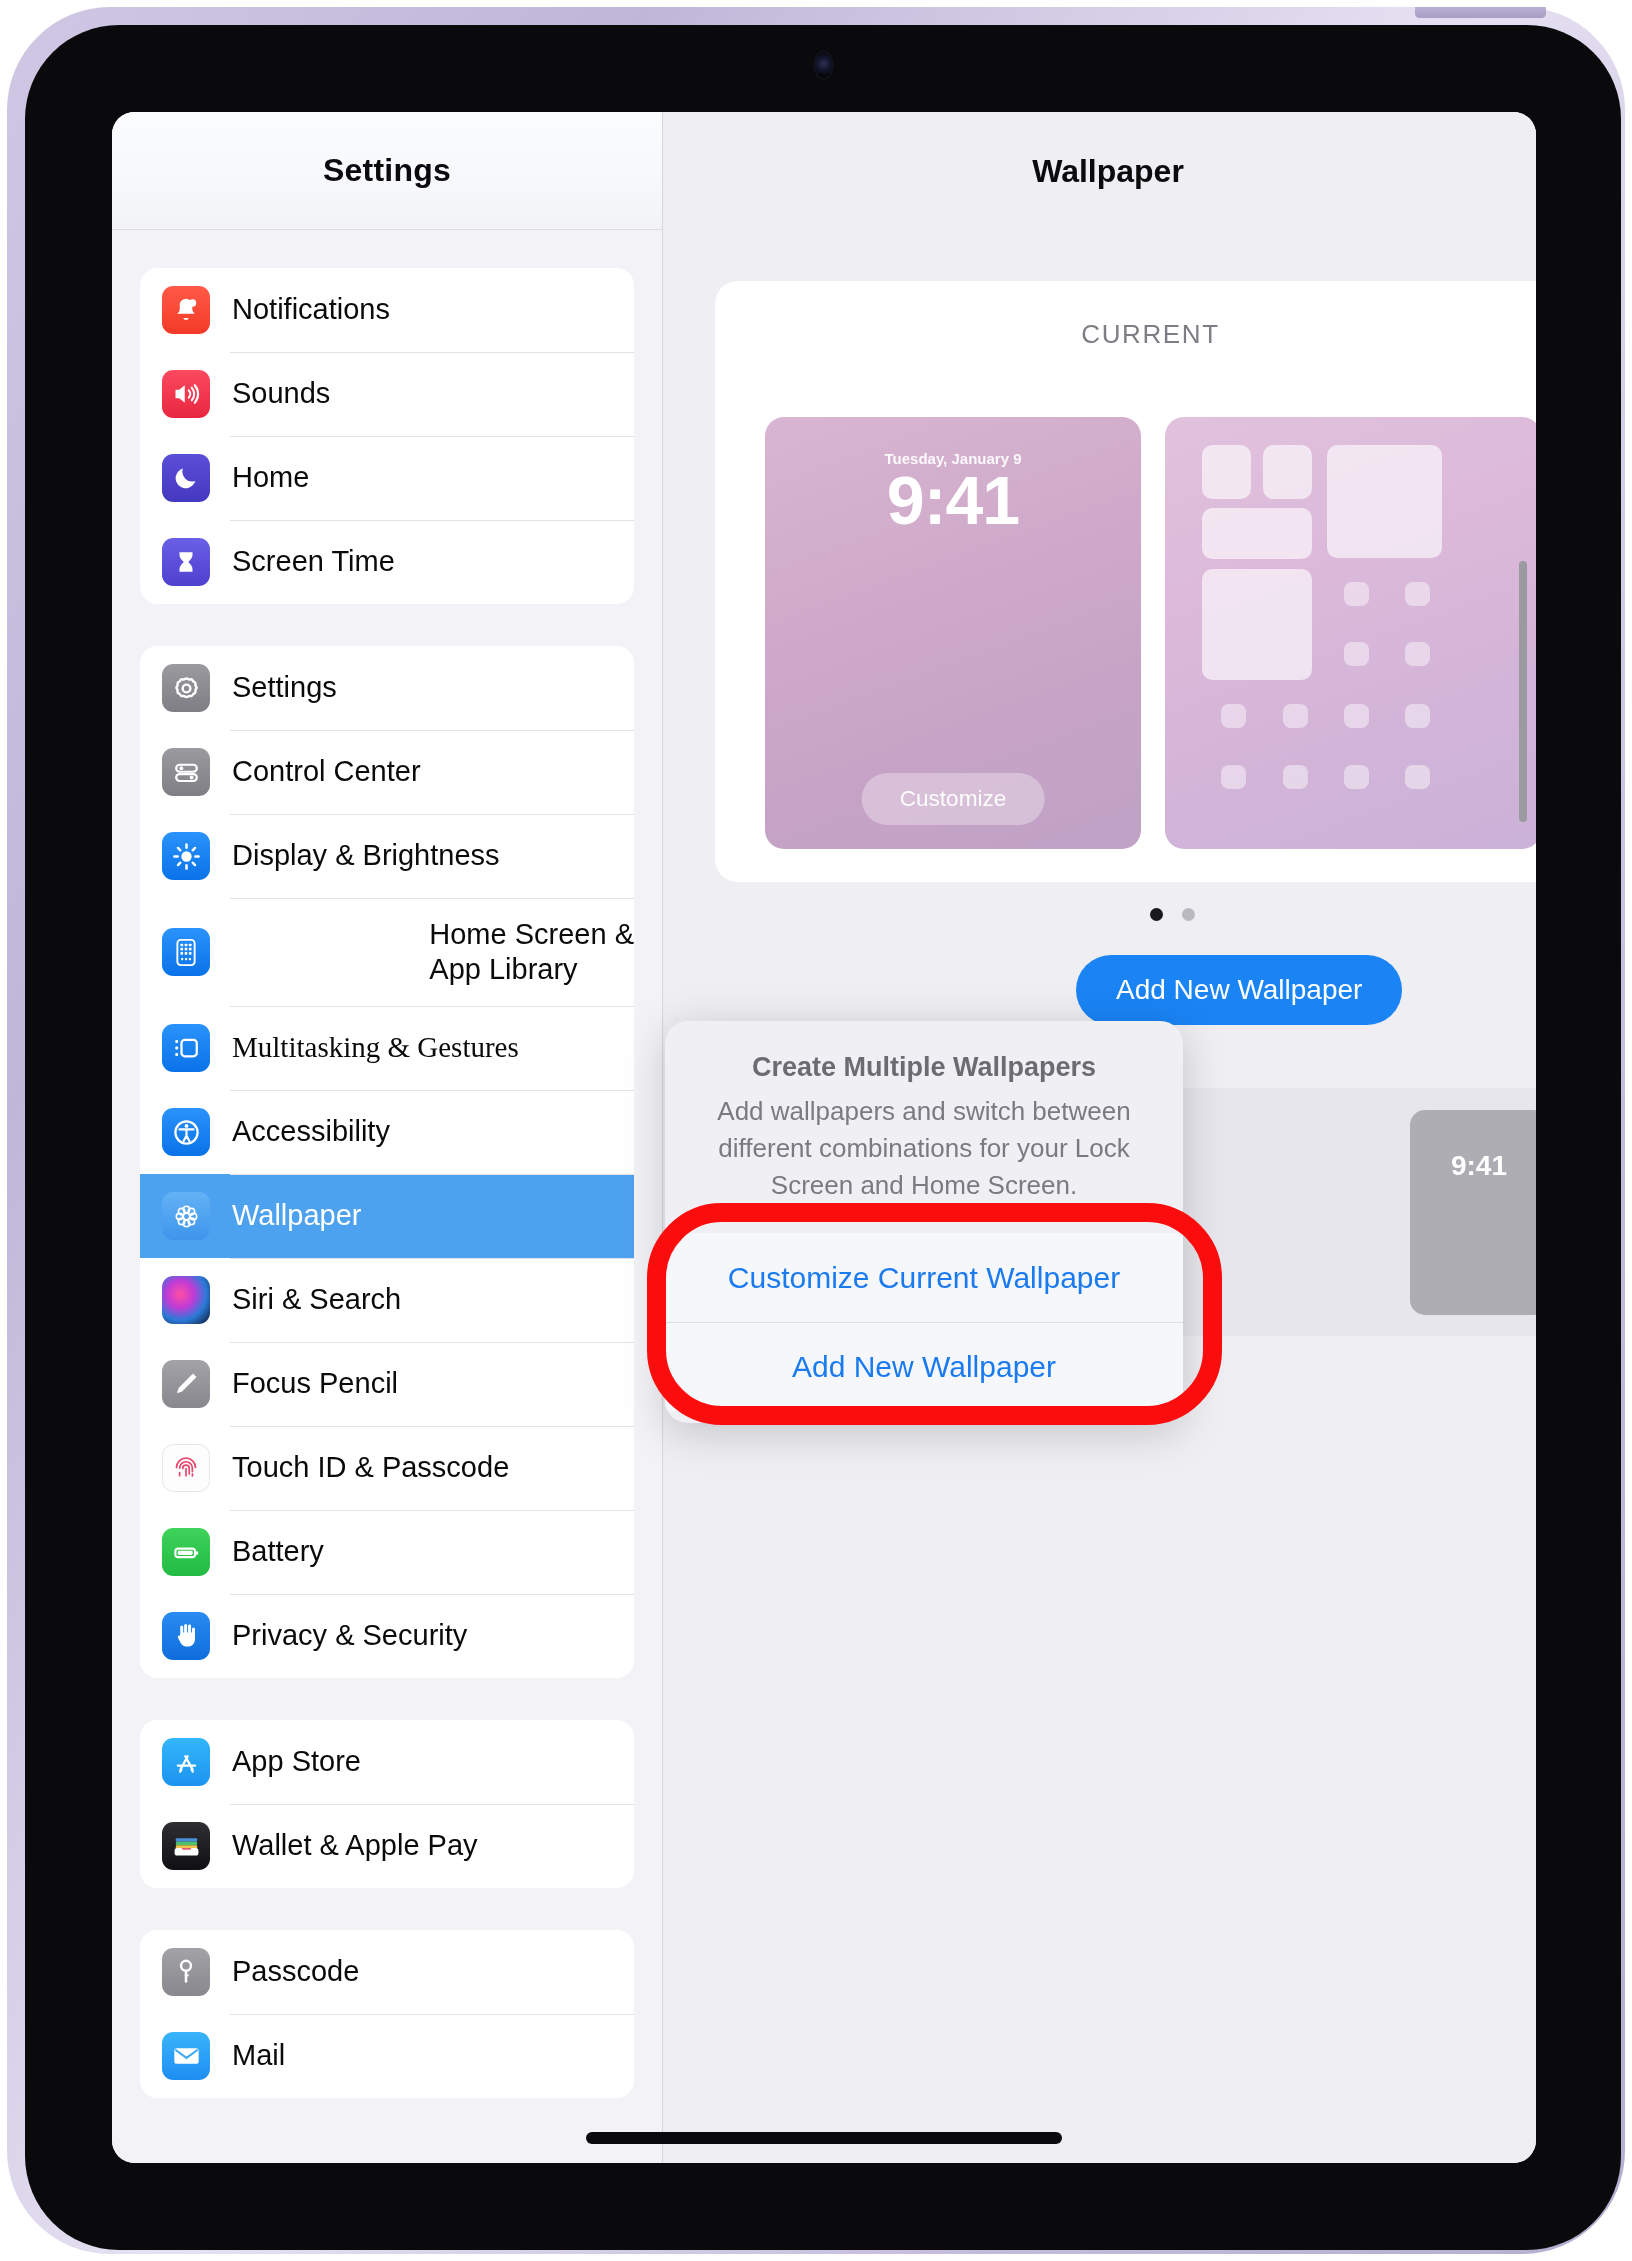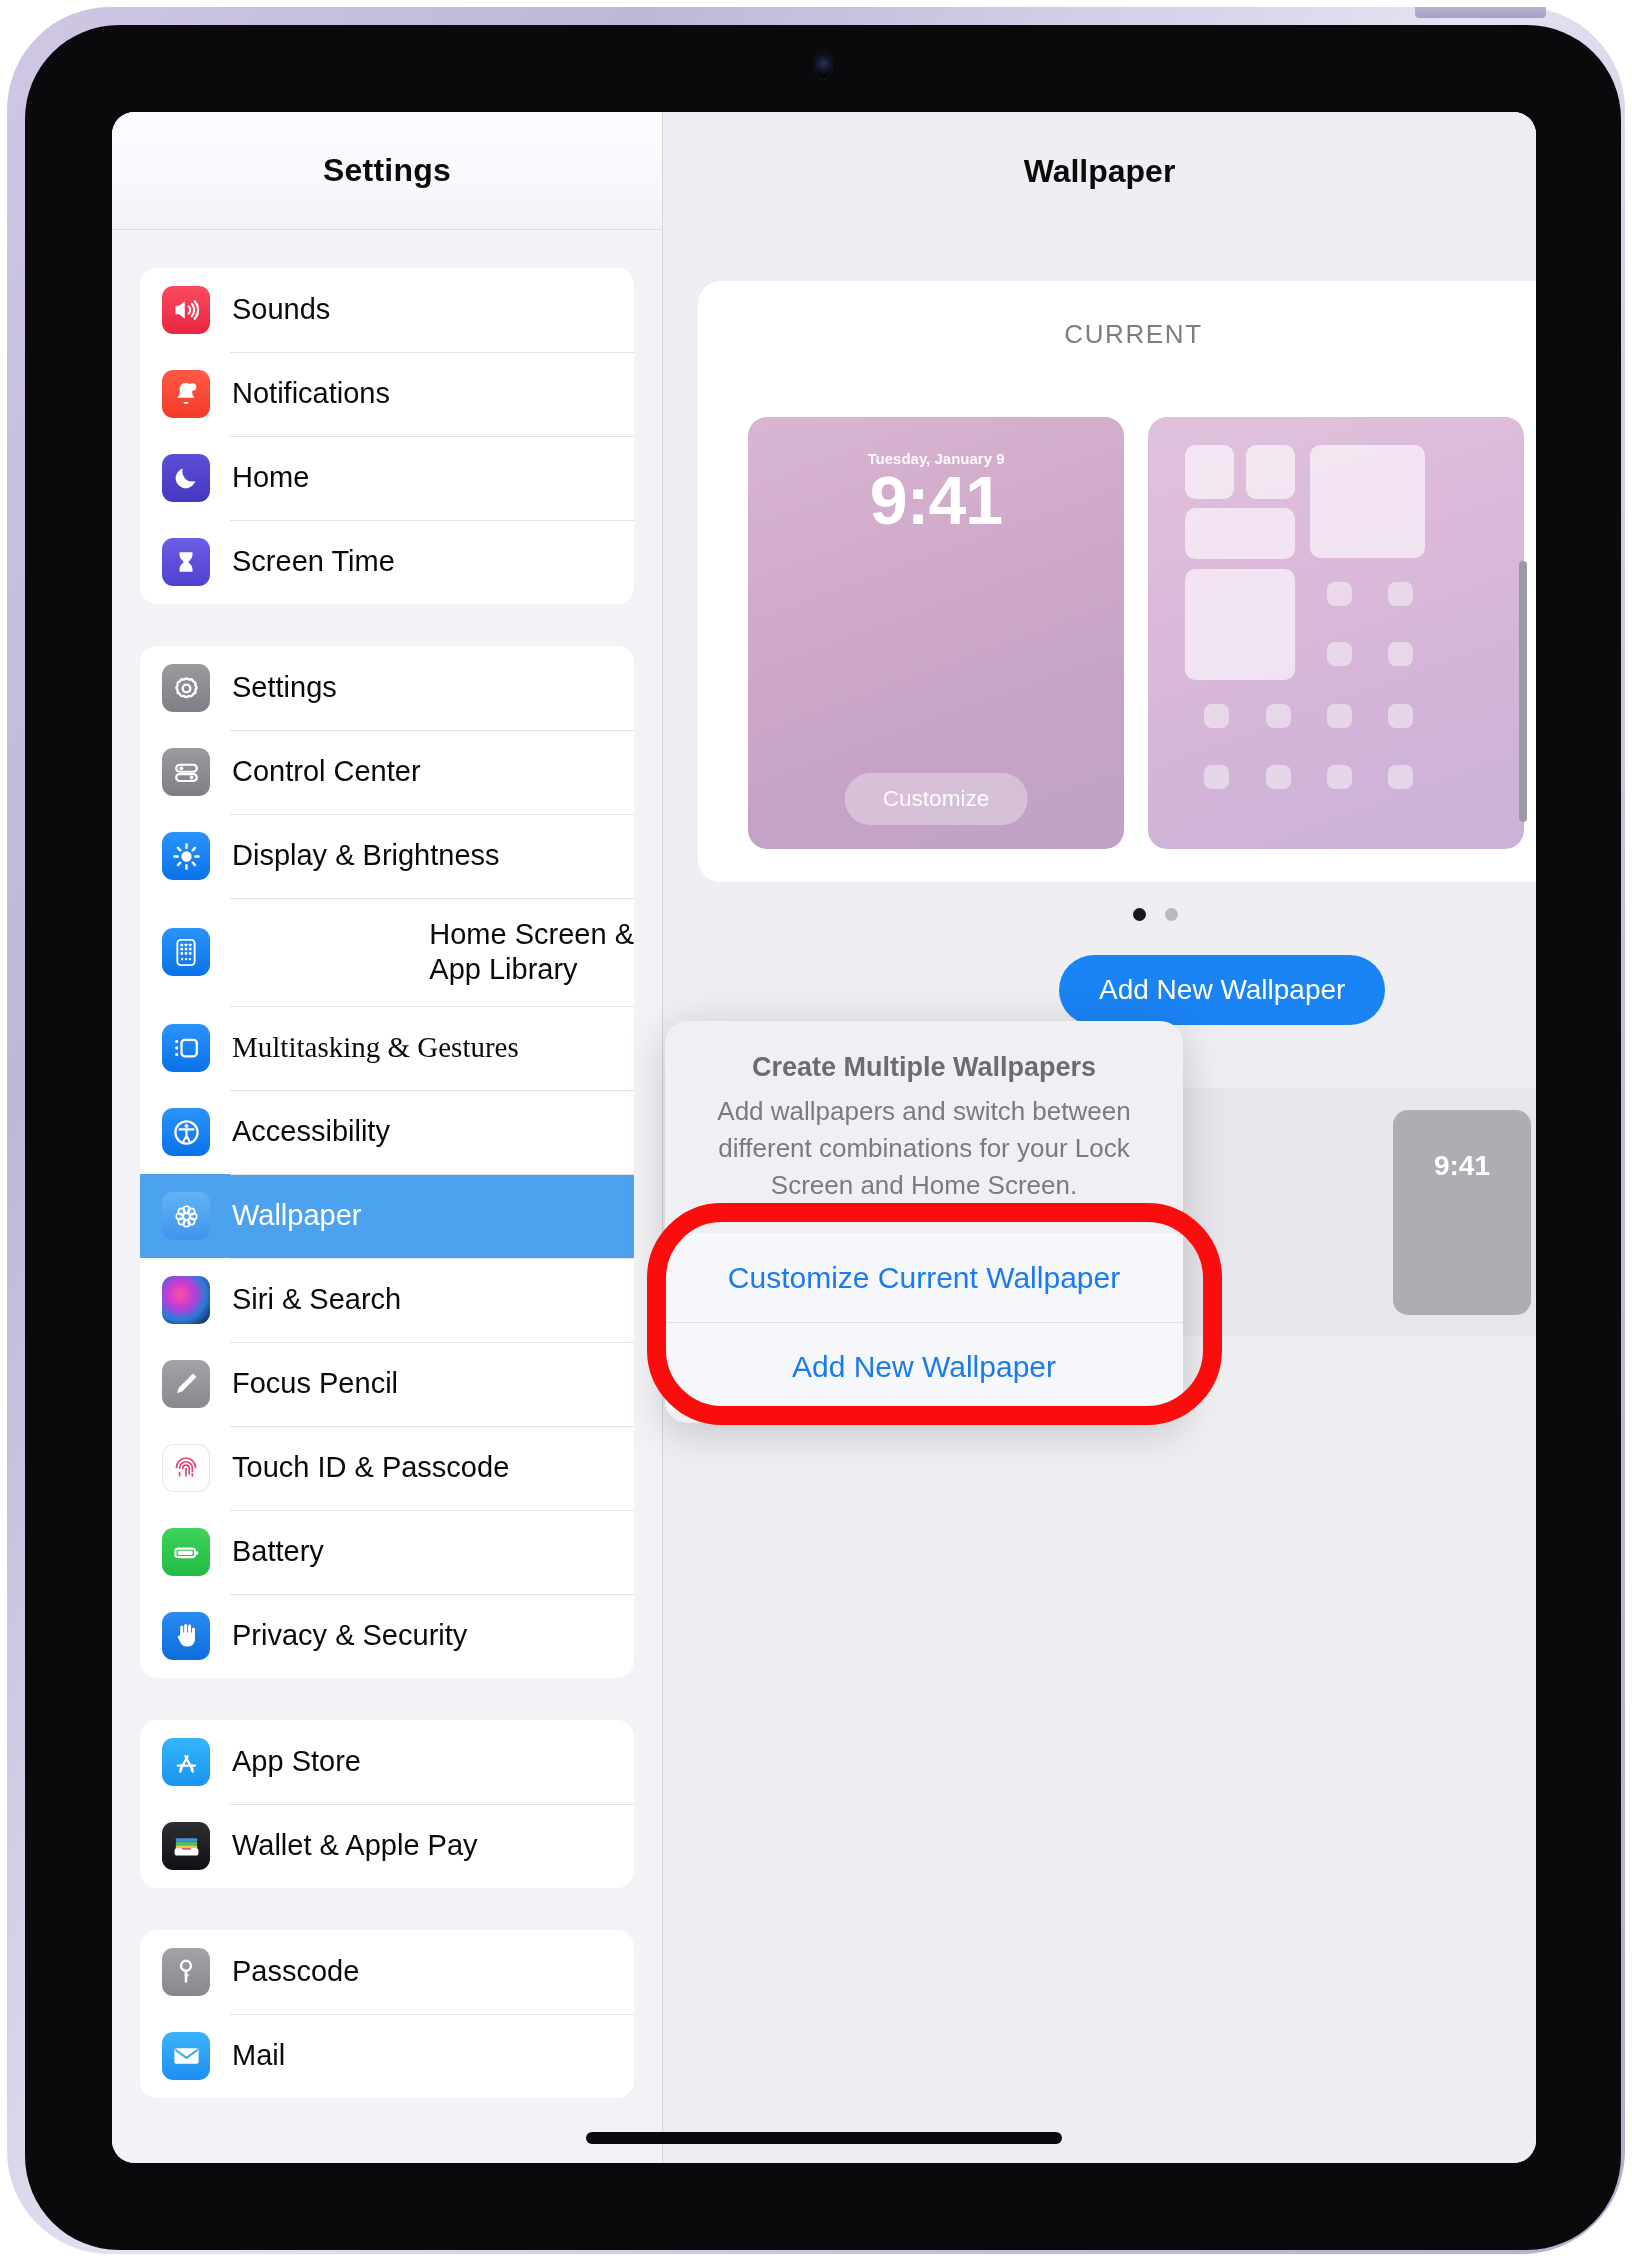--- a/index.html
+++ b/index.html
@@ -39,20 +39,21 @@
   }
 
   
   #screen {
     position: absolute; left: 105px; top: 105px;
     width: 1424px; height: 2051px;
     background: #eeeef3;
     border-radius: 22.6px;
     overflow: hidden;
     display: flex;
+    gap: 17px;
   }
 
   
   #sidebar {
     width: 551px; height: 100%;
     background: #f3f3f7;
     border-right: 0.9px solid #d5d5da;
     display: flex; flex-direction: column;
     position: relative;
   }
@@ -294,36 +295,36 @@
   <div id="screen">
 
     <div id="sidebar">
       <div id="sidebar-header">
         <div id="sidebar-title">Settings</div>
       </div>
       <div id="sidebar-scroll">
 
         <div class="group">
           <div class="row">
+            <div class="row-icon ic-notifications">
+              <svg width="30" height="30" viewBox="0 0 24 24">
+                  <path fill="#fff" d="M12 3a5 5 0 0 0-5 5v3.2c0 1-.4 2-1.1 2.7L5 15h14l-.9-1.1A3.9 3.9 0 0 1 17 11.2V8a5 5 0 0 0-5-5zm0 17a2.3 2.3 0 0 0 2.2-1.7H9.8A2.3 2.3 0 0 0 12 20z"></path>
+                  <circle cx="17.2" cy="6.4" r="3" fill="#fff"></circle>
+                </svg>
+            </div>
+            <div class="row-label">Notifications</div>
+          </div>
+          <div class="row">
             <div class="row-icon ic-sounds">
               <svg width="30" height="30" viewBox="0 0 24 24">
                   <path fill="#fff" d="M11 5 6.6 8.6H3.6v6.8h3L11 19z"></path>
                   <path fill="none" stroke="#fff" stroke-width="1.7" stroke-linecap="round" d="M14.2 9.1a4.2 4.2 0 0 1 0 5.8M16.6 7a7.4 7.4 0 0 1 0 10M19 5a10.6 10.6 0 0 1 0 14"></path>
                 </svg>
             </div>
             <div class="row-label">Sounds</div>
-          </div>
-          <div class="row">
-            <div class="row-icon ic-notifications">
-              <svg width="30" height="30" viewBox="0 0 24 24">
-                  <path fill="#fff" d="M12 3a5 5 0 0 0-5 5v3.2c0 1-.4 2-1.1 2.7L5 15h14l-.9-1.1A3.9 3.9 0 0 1 17 11.2V8a5 5 0 0 0-5-5zm0 17a2.3 2.3 0 0 0 2.2-1.7H9.8A2.3 2.3 0 0 0 12 20z"></path>
-                  <circle cx="17.2" cy="6.4" r="3" fill="#fff"></circle>
-                </svg>
-            </div>
-            <div class="row-label">Notifications</div>
           </div>
           <div class="row">
             <div class="row-icon ic-focus">
               <svg width="28" height="28" viewBox="0 0 24 24">
                   <path fill="#fff" d="M20 14.5A8.3 8.3 0 0 1 9.4 3.9 8.6 8.6 0 1 0 20 14.5z"></path>
                 </svg>
             </div>
             <div class="row-label">Home</div>
           </div>
           <div class="row">

